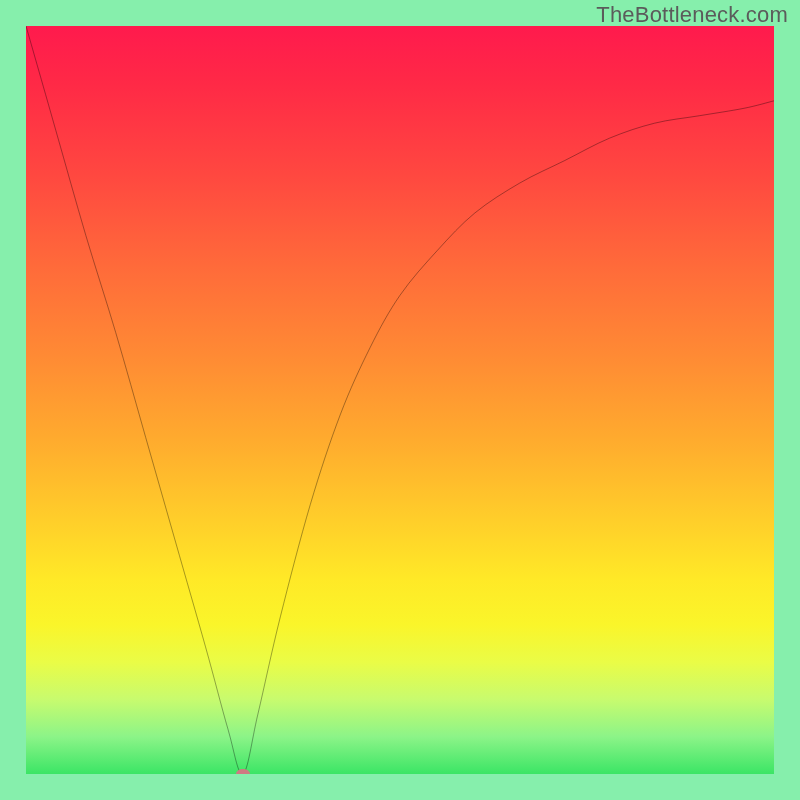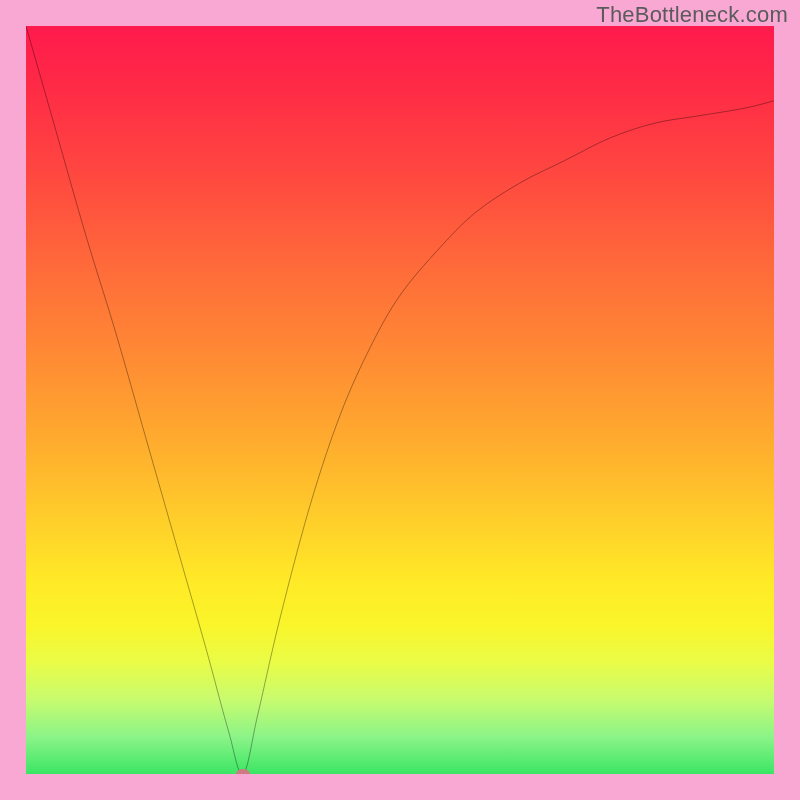--- a/index.html
+++ b/index.html
@@ -1,21 +1,21 @@
 <!DOCTYPE html>
 <html><head>
 <meta charset="utf-8">
 <style>
   * { margin: 0; padding: 0; box-sizing: border-box; }
   html, body { width: 800px; height: 800px; background: #000; overflow: hidden; }
   .frame {
     position: relative;
     width: 800px;
     height: 800px;
-    background: #f9a8d4;
+    background: #86efac;
   }
   .watermark {
     position: absolute;
     top: 2px;
     right: 12px;
     font-family: Arial, Helvetica, sans-serif;
     font-size: 22px;
     color: #5b5b5b;
     letter-spacing: 0.2px;
     z-index: 3;

